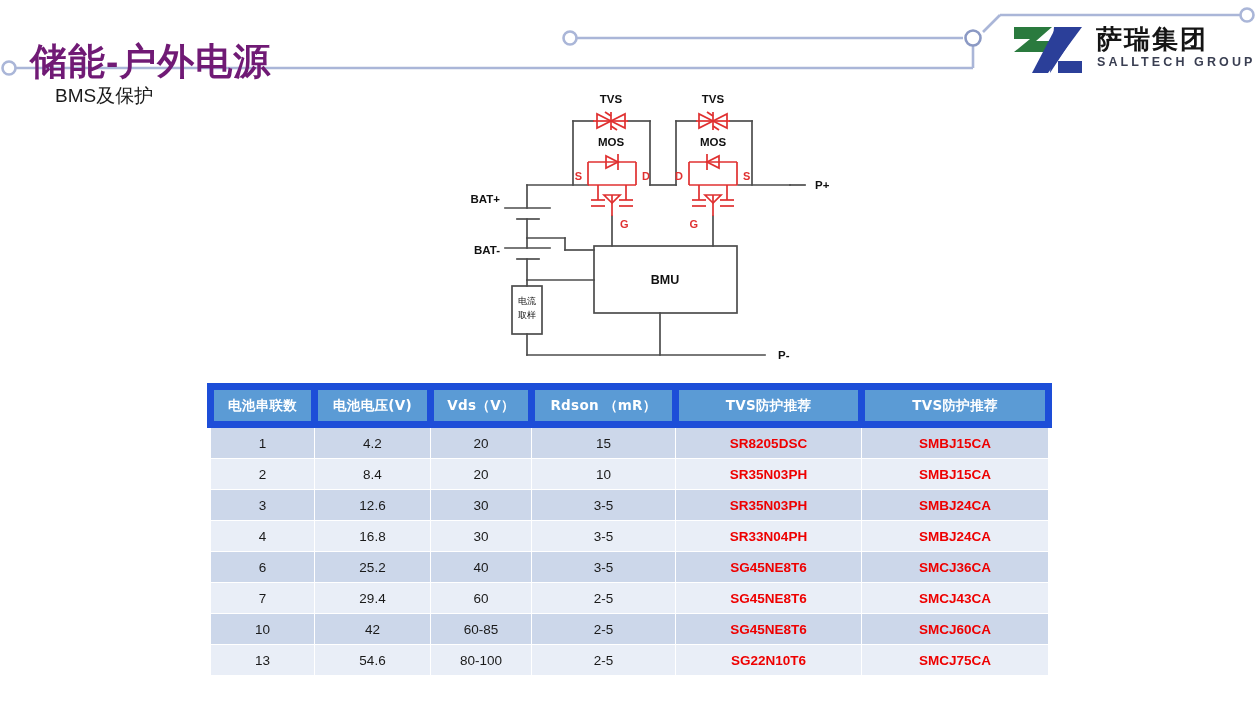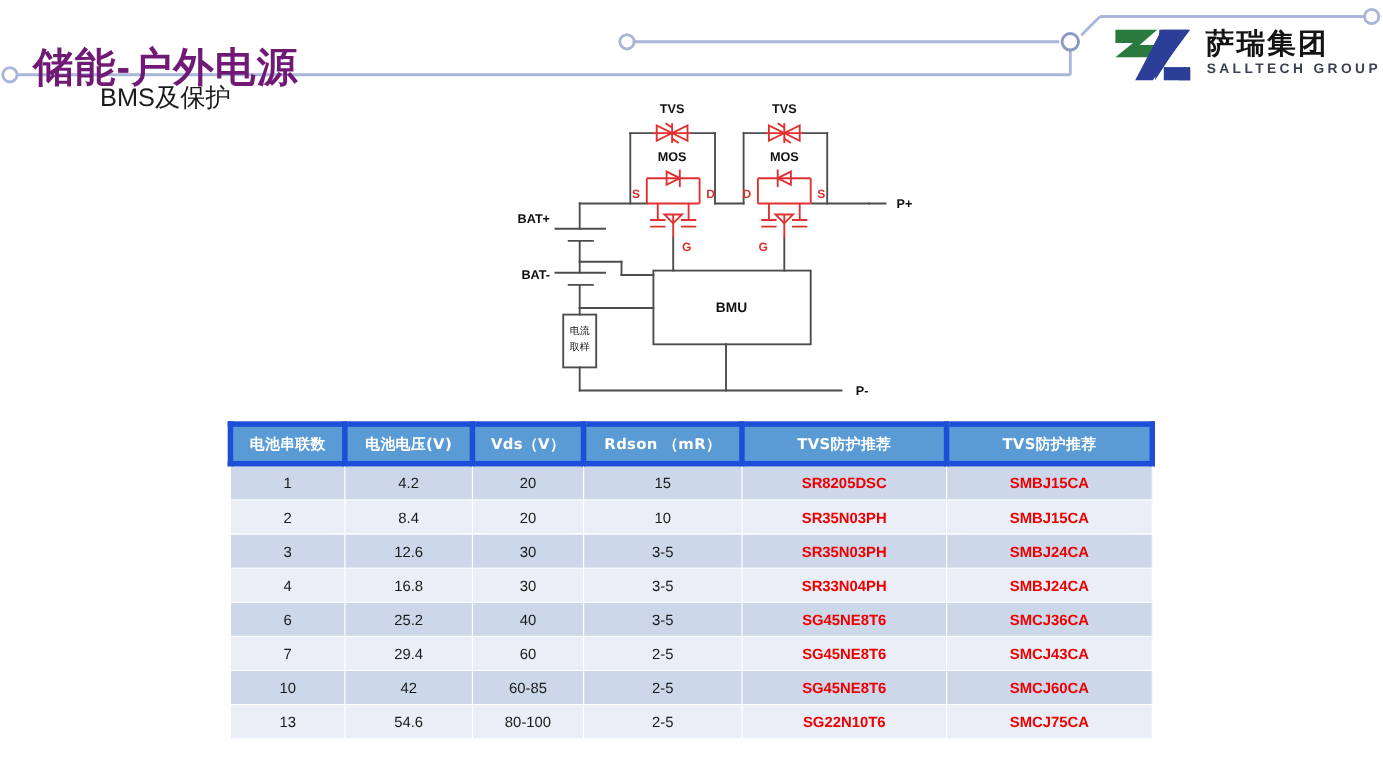--- a/index.html
+++ b/index.html
@@ -27,38 +27,38 @@
     letter-spacing:2px;white-space:nowrap;
     font-family:Liberation Mono, monospace;
   }
   .logo-en{
     position:absolute;left:85px;top:33px;
     font-size:12.5px;font-weight:bold;color:#3a3f52;
     letter-spacing:3.1px;white-space:nowrap;
   }
 
   .subtitle{
-    position:absolute;left:55px;top:73px;
-    font-size:23px;color:#1a1a1a;white-space:nowrap;margin-left:36px;
+    position:absolute;left:55px;top:83px;
+    font-size:19px;color:#1a1a1a;white-space:nowrap;
   }
 
   
   .circuit{position:absolute;left:460px;top:88px;width:390px;height:285px;}
   .circuit text{font-family:"Liberation Sans","DejaVu Sans",sans-serif;}
 
   
   .tbl{
     position:absolute;left:207px;top:383px;
     width:838px;border-collapse:collapse;table-layout:fixed;
   }
   .tbl th{
     background:#5b9bd5;color:#ffffff;
     font-size:13.5px;font-weight:bold;
     height:29px;text-align:center;vertical-align:middle;
-    border:5px solid #1d4ed8;
+    border:7px solid #1d4ed8;
     font-family:"DejaVu Sans","Liberation Sans",sans-serif;
     letter-spacing:0.3px;
   }
   .tbl td{
     height:28px;text-align:center;vertical-align:middle;
     font-size:13.5px;color:#1a1a1a;
     border:1px solid #ffffff;
   }
   .tbl tbody tr:nth-child(odd) td{background:#ccd7ea;}
   .tbl tbody tr:nth-child(even) td{background:#e9eef7;}

